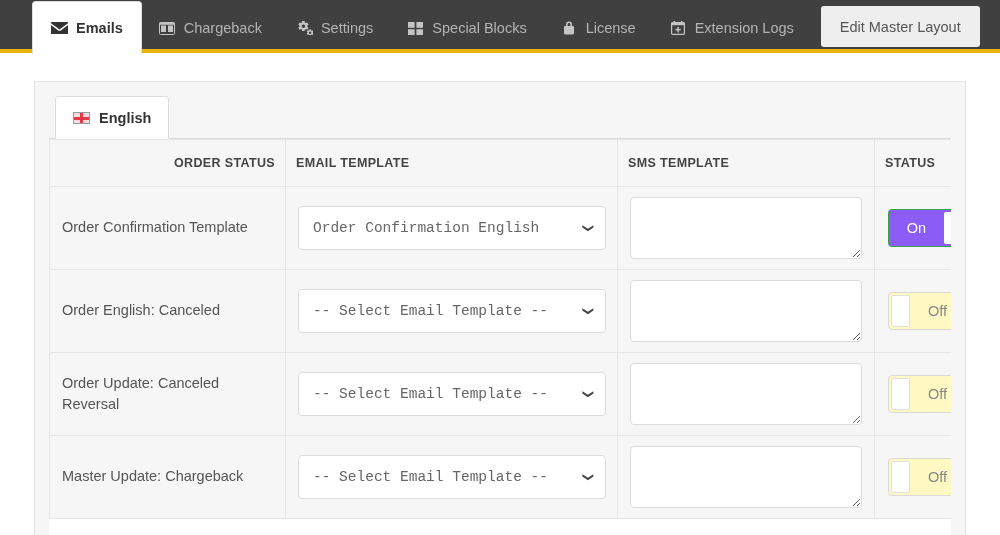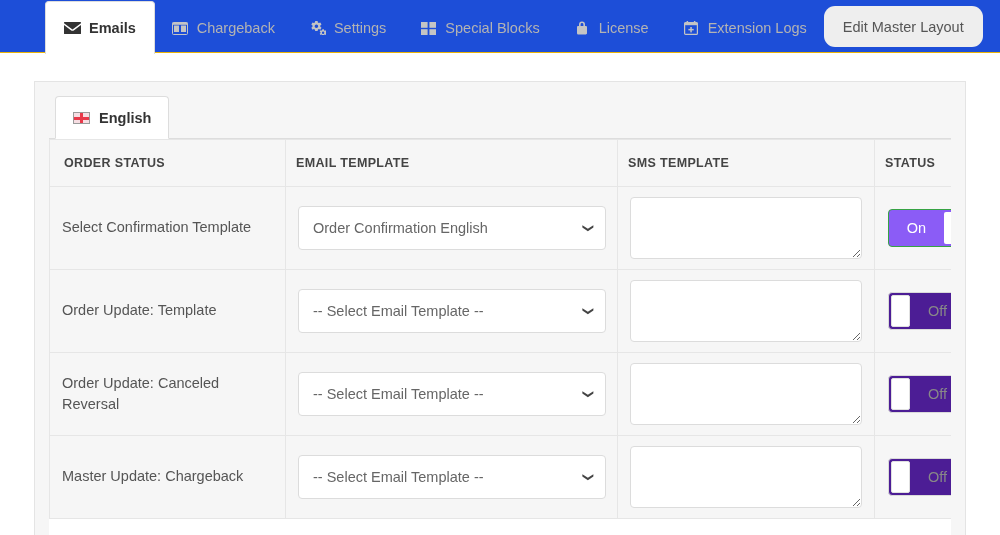--- a/index.html
+++ b/index.html
@@ -8,23 +8,23 @@
     width: 1000px; height: 535px;
     background: #ffffff;
     font-family: "Liberation Sans", sans-serif;
     overflow: hidden;
   }
 
   
   .nav-wrap {
     position: relative;
     height: 53px;
-    padding-left: 45px;
-    border-bottom: 1px solid #eab308;
-    background: #1d4ed8;
+    padding-left: 32px;
+    border-bottom: 4px solid #eab308;
+    background: #404040;
   }
   .nav-tabs {
     display: flex;
     align-items: flex-end;
     height: 53px;
     list-style: none;
     margin: 0; padding: 0;
   }
   .nav-tab {
     display: flex;
@@ -59,26 +59,27 @@
     flex: 0 0 auto;
   }
   .nav-tab .ico svg { display: block; }
 
   .master-btn {
     display: flex;
     align-items: center;
     justify-content: center;
     height: 41px;
     margin-bottom: 6px;
+    margin-left: 10px;
     padding: 0 19px;
     font-size: 14.5px;
     color: #555555;
     background: #eeeeee;
     border: none;
-    border-radius: 11px;
+    border-radius: 3px;
     cursor: pointer;
     white-space: nowrap;
     font-family: "Liberation Sans", sans-serif;
   }
 
   
   .panel {
     margin: 28px 34px 0 34px;
     background: #f6f6f6;
     border: 1px solid #e4e4e4;
@@ -146,21 +147,21 @@
     background: #f6f6f6;
     color: #444444;
     font-size: 12.5px;
     font-weight: bold;
     letter-spacing: 0.35px;
     text-transform: uppercase;
     text-align: left;
     padding: 16px 10px;
     border: 1px solid #e6e6e6;
   }
-  table.grid th.left { text-align: left; padding-left: 14px; }
+  table.grid th.left { text-align: right; padding-left: 14px; }
 
   table.grid td {
     background: #f6f6f6;
     border: 1px solid #e6e6e6;
     padding: 10px 12px;
     vertical-align: middle;
     color: #555555;
   }
   td.status-cell { padding-left: 14px; line-height: 1.45; }
   td.toggle-cell { text-align: center; padding: 10px 6px; }
@@ -175,21 +176,21 @@
     width: 100%;
     height: 44px;
     padding: 0 30px 0 14px;
     font-size: 14.5px;
     color: #666666;
     background: #ffffff;
     border: 1px solid #dcdcdc;
     border-radius: 4px;
     appearance: none;
     -webkit-appearance: none;
-    font-family: Liberation Sans, sans-serif;
+    font-family: Liberation Mono, monospace;
     cursor: pointer;
   }
   .sel .caret {
     position: absolute;
     right: 13px; top: 50%;
     transform: translateY(-50%);
     pointer-events: none;
     color: #444444;
     font-size: 11px;
     line-height: 1;
@@ -236,21 +237,21 @@
     background: #ffffff;
     border-radius: 2px;
   }
   .toggle.on {
     background: #8b5cf6;
     border: 1px solid #36a344;
   }
   .toggle.on .lbl { left: 0; right: 21px; justify-content: center; color: #ffffff; }
   .toggle.on .knob { right: 2px; }
   .toggle.off {
-    background: #4c1d95;
+    background: #fef9c3;
     border: 1px solid #dadada;
   }
   .toggle.off .lbl { left: 21px; right: 0; justify-content: center; color: #888888; }
   .toggle.off .knob { left: 2px; border: 1px solid #e0e0e0; }
 </style>
 </head>
 <body>
 
 <div class="nav-wrap">
   <ul class="nav-tabs">
@@ -347,33 +348,33 @@
       <thead>
         <tr>
           <th class="left">ORDER STATUS</th>
           <th>EMAIL TEMPLATE</th>
           <th>SMS TEMPLATE</th>
           <th>STATUS</th>
         </tr>
       </thead>
       <tbody>
           <tr>
-            <td class="status-cell">Select Confirmation Template</td>
+            <td class="status-cell">Order Confirmation Template</td>
             <td>
               <div class="sel"><select><option>Order Confirmation English</option></select><span class="caret" style="display: inline-block; transform: translateY(-50%) rotate(90deg);">❯</span></div>
             </td>
             <td>
               <div class="ta-wrap">
                 <textarea class="sms" style=""></textarea>
               </div>
             </td>
             <td class="toggle-cell"><div class="toggle on"><span class="lbl">On</span><span class="knob"></span></div></td>
           </tr>
           <tr>
-            <td class="status-cell">Order Update: Template</td>
+            <td class="status-cell">Order English: Canceled</td>
             <td>
               <div class="sel"><select><option>-- Select Email Template --</option></select><span class="caret" style="display: inline-block; transform: translateY(-50%) rotate(90deg);">❯</span></div>
             </td>
             <td>
               <div class="ta-wrap">
                 <textarea class="sms" style=""></textarea>
               </div>
             </td>
             <td class="toggle-cell"><div class="toggle off"><span class="lbl">Off</span><span class="knob"></span></div></td>
           </tr>

